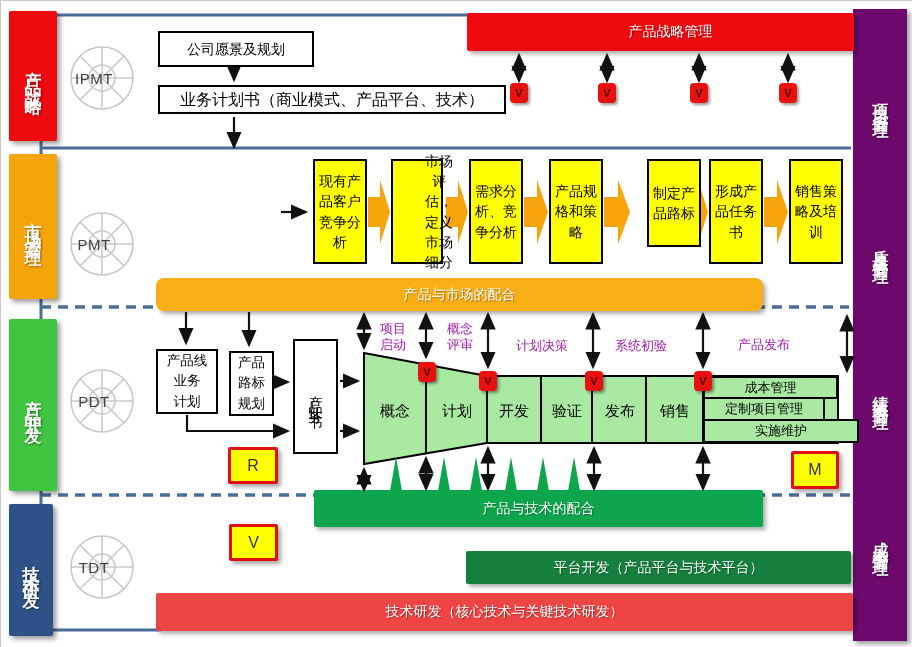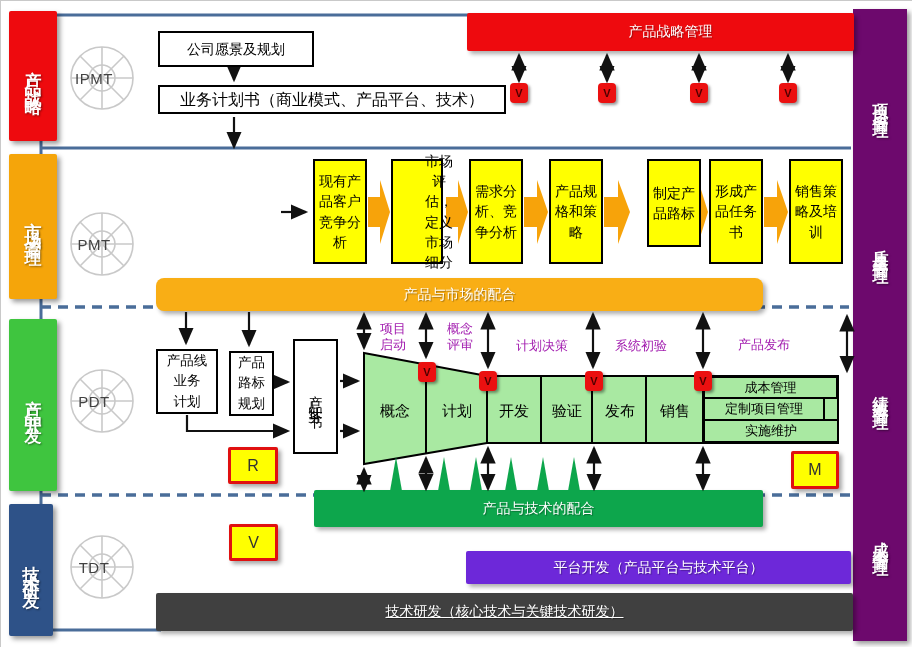--- a/index.html
+++ b/index.html
@@ -19,22 +19,22 @@
   .ybox{background:#ffff00;font-size:14px;line-height:1.45;padding:2px;}
   .pre{white-space:pre-line;}
 
   
   .banner{display:flex;align-items:center;justify-content:center;color:#fff;font-size:14px;
           box-shadow:3px 3px 4px rgba(0,0,0,.32);border-radius:2px;
           text-shadow:1px 1px 1px rgba(0,0,0,.35);}
   .b-red{background:#ee0a0e;padding-left:20px;}
   .b-orange{background:#f9ae15;}
   .b-green{background:#0da64c;}
-  .b-blue{background:#6d28d9;}
-  .b-navy{background:#404040;text-decoration:underline;}
+  .b-blue{background:#15803d;}
+  .b-navy{background:#ef4444;}
 
   
   .rbox{background:#ffff00;border:3px solid #e01010;border-radius:2px;display:flex;align-items:center;
         justify-content:center;font-size:16px;color:#333;box-shadow:3px 3px 4px rgba(0,0,0,.35);}
 
   
   .gate{width:18px;height:20px;background:#eb1010;border-radius:4px;display:flex;align-items:center;
         justify-content:center;color:#4d0000;font-size:11px;font-weight:bold;
         box-shadow:2px 2px 3px rgba(0,0,0,.4);}
 
@@ -258,21 +258,21 @@
 
   <div class="abs stage" style="left:370px;top:401px;width:48px;">概念</div>
   <div class="abs stage" style="left:432px;top:401px;width:48px;">计划</div>
   <div class="abs stage" style="left:489px;top:401px;width:48px;">开发</div>
   <div class="abs stage" style="left:542px;top:401px;width:48px;">验证</div>
   <div class="abs stage" style="left:595px;top:401px;width:48px;">发布</div>
   <div class="abs stage" style="left:650px;top:401px;width:48px;">销售</div>
 
   <div class="abs ops" style="left:702px;top:375px;width:135px;height:23px;">成本管理</div>
   <div class="abs ops" style="left:702px;top:396px;width:122px;height:24px;">定制项目管理</div>
-  <div class="abs ops" style="left:702px;top:418px;width:136px;height:24px;">实施维护</div>
+  <div class="abs ops" style="left:702px;top:418px;width:156px;height:24px;">实施维护</div>
 
   <div class="abs gate" style="left:417px;top:361px;">V</div>
   <div class="abs gate" style="left:478px;top:370px;">V</div>
   <div class="abs gate" style="left:584px;top:370px;">V</div>
   <div class="abs gate" style="left:693px;top:370px;">V</div>
 
   <div class="abs rbox" style="left:227px;top:446px;width:50px;height:37px;">R</div>
   <div class="abs rbox" style="left:790px;top:450px;width:48px;height:38px;">M</div>
   <div class="abs rbox" style="left:228px;top:523px;width:49px;height:37px;">V</div>
 

